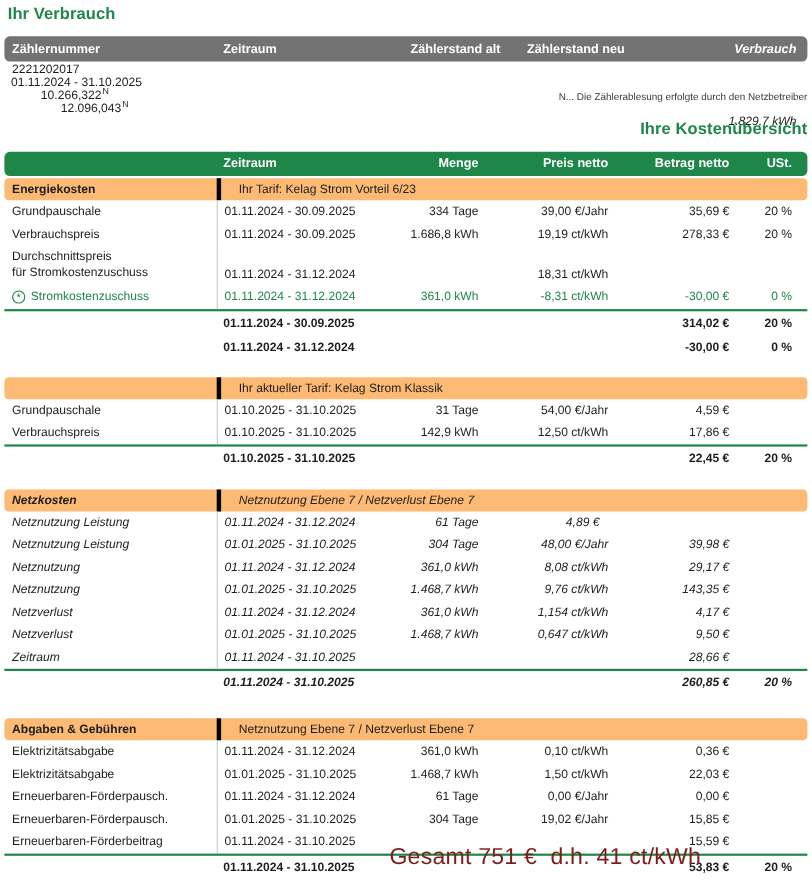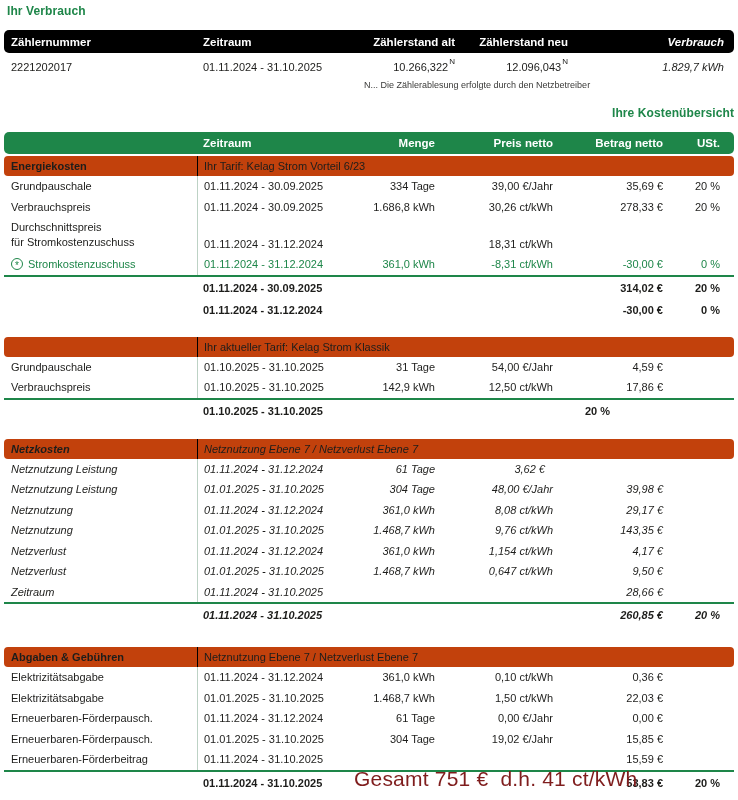--- a/index.html
+++ b/index.html
@@ -3,58 +3,58 @@
 <meta charset="utf-8">
 <style>
   html, body { margin:0; padding:0; }
   body {
     width:738px; height:800px; background:#ffffff; overflow:hidden; position:relative;
     font-family:"Liberation Sans", sans-serif; color:#1d1d1b;
     -webkit-font-smoothing:antialiased;
   }
   .page { padding:2px 4px 0 4px; position:relative; }
 
-  .heading { color:#1e8649; font-weight:bold; font-size:12px; margin:2px 0 0 3px; letter-spacing:0.1px; }
+  .heading { color:#1e8649; font-weight:bold; font-size:15px; margin:2px 0 0 3px; letter-spacing:0.1px; }
   .heading.h2 { margin-top:16px;text-align:right; }
 
   
   .vt { margin-top:12px; font-size:11px; }
   .vt-header {
-    background:#000000; color:#fff; font-weight:bold; font-size:11.5px;
+    background:#737373; color:#fff; font-weight:bold; font-size:11.5px;
     height:23px; border-radius:5px; display:flex; align-items:center;
   }
   .vt-header > div, .vt-row > div { display:flex; align-items:center; box-sizing:border-box; height:100%; }
-  .vt-row { display:flex; height:25px; margin-top:1px; }
+  .vt-row { display:flex; height:25px; margin-top:1px;flex-direction:column; }
   .v1 { width:193px; padding-left:7px; }
   .v2 { width:163px; padding-left:6px; }
   .v3 { width:95px;  justify-content:flex-end; }
   .v4 { width:113px; justify-content:flex-end; }
   .v5 { flex:1; padding-right:10px; justify-content:flex-end;font-style:italic; }
   sup.n { font-size:8px; position:relative; top:-5px; margin-left:1px; font-weight:normal; }
-  .vt-note { font-size:9px; color:#3a3a38; margin-left:360px; margin-top:1px; }
+  .vt-note { font-size:9px; color:#3a3a38; margin-left:360px; margin-top:1px;text-align:right; }
 
   
   .ct { margin-top:12px; font-size:11px; }
   .ct-header {
     background:#1e8649; color:#fff; font-weight:bold; font-size:11.5px;
     height:22px; border-radius:5px; display:flex; align-items:center; margin-bottom:2px;
   }
   .ct-header > div, .ct-band > div, .ct-row > div, .ct-total > div {
     display:flex; align-items:center; box-sizing:border-box; height:100%;
   }
   .c-label  { width:193px; padding-left:7px; }
   .c-zeit   { width:163px; padding-left:6px; }
   .c-menge  { width:75px;  justify-content:flex-end; }
   .c-preis  { width:118px; justify-content:flex-end; }
   .c-betrag { width:110px; justify-content:flex-end; }
   .c-ust    { width:71px;  justify-content:flex-end; padding-right:14px;text-align:right; }
 
-  .ct-band { background:#c2410c; height:20px; display:flex; border-radius:4px;justify-content:center; }
+  .ct-band { background:#fdba74; height:20px; display:flex; border-radius:4px;justify-content:center; }
   .ct-band .c-label { font-weight:bold; }
-  .ct-band .c-info  { flex:1; border-left:1px solid #000000; padding-left:6px; }
+  .ct-band .c-info  { flex:1; border-left:4px solid #000000; padding-left:16px; }
 
   .ct-row { display:flex; height:20.5px; }
   .ct-row .c-zeit { border-left:1px solid #bdd2c5; }
   .ct-row.green { color:#1e8649; }
   .ct-row.tall { height:37px; }
   .ct-row.tall > div { align-items:flex-end; padding-bottom:4px; }
   .ct-row.tall .c-label { display:block; padding-bottom:0; padding-top:3px; line-height:15px; }
 
   .ct-total { display:flex; height:22px; font-weight:bold; }
   .ct-total.first { border-top:2px solid #1e8649; }
@@ -132,21 +132,21 @@
             <div class="c-preis">39,00 €/Jahr</div>
             <div class="c-betrag">35,69 €</div>
             <div class="c-ust">20 %</div>
           </div>
           <div class="ct-row">
             <div class="c-label">
               <span>Verbrauchspreis</span>
             </div>
             <div class="c-zeit">01.11.2024 - 30.09.2025</div>
             <div class="c-menge">1.686,8 kWh</div>
-            <div class="c-preis">30,26 ct/kWh</div>
+            <div class="c-preis">19,19 ct/kWh</div>
             <div class="c-betrag">278,33 €</div>
             <div class="c-ust">20 %</div>
           </div>
           <div class="ct-row tall">
             <div class="c-label"><span>Durchschnittspreis</span><div>für Stromkostenzuschuss</div></div>
             <div class="c-zeit">01.11.2024 - 31.12.2024</div>
             <div class="c-menge"></div>
             <div class="c-preis">18,31 ct/kWh</div>
             <div class="c-betrag"></div>
             <div class="c-ust"></div>
@@ -202,35 +202,36 @@
             <div class="c-menge">142,9 kWh</div>
             <div class="c-preis">12,50 ct/kWh</div>
             <div class="c-betrag">17,86 €</div>
             <div class="c-ust"></div>
           </div>
           <div class="ct-total first">
             <div class="c-label"></div>
             <div class="c-zeit">01.10.2025 - 31.10.2025</div>
             <div class="c-menge"></div>
             <div class="c-preis"></div>
+            <div class="c-betrag">22,45 €</div>
             <div class="c-ust">20 %</div>
           </div>
         </div>
         <div class="ct-group">
           <div class="ct-band">
             <div class="c-label">Netzkosten</div>
             <div class="c-info">Netznutzung Ebene 7 / Netzverlust Ebene 7</div>
           </div>
           <div class="ct-row">
             <div class="c-label">
               <span>Netznutzung Leistung</span>
             </div>
             <div class="c-zeit">01.11.2024 - 31.12.2024</div>
             <div class="c-menge">61 Tage</div>
-            <div class="c-betrag">3,62 €</div>
+            <div class="c-betrag">4,89 €</div>
             <div class="c-ust"></div>
           </div>
           <div class="ct-row">
             <div class="c-label">
               <span>Netznutzung Leistung</span>
             </div>
             <div class="c-zeit">01.01.2025 - 31.10.2025</div>
             <div class="c-menge">304 Tage</div>
             <div class="c-preis">48,00 €/Jahr</div>
             <div class="c-betrag">39,98 €</div>

